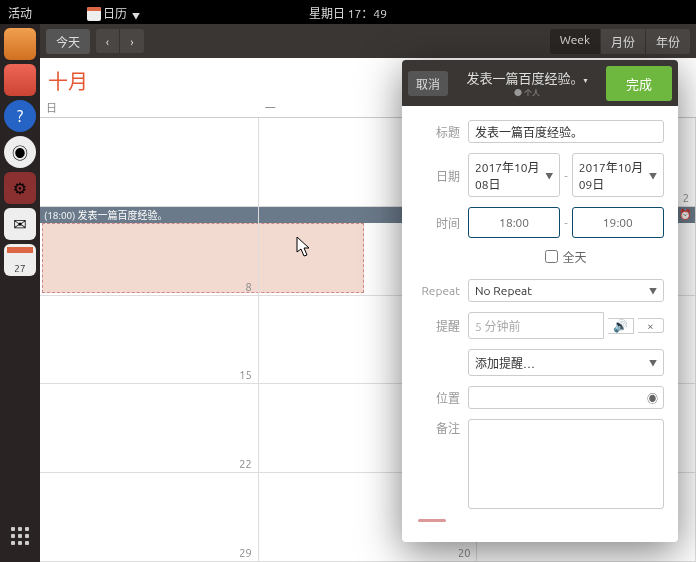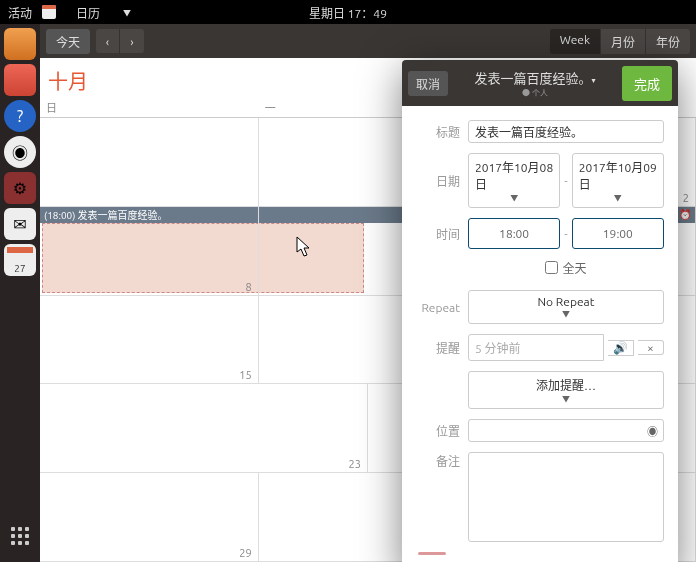--- a/index.html
+++ b/index.html
@@ -1,20 +1,20 @@
 <!DOCTYPE html>
 <html><head>
 <meta charset="utf-8">
 <style>
 * { margin: 0; padding: 0; box-sizing: border-box; font-family: "Ubuntu", "Noto Sans CJK SC", sans-serif; }
 body { width: 696px; height: 562px; background: #2c2c2c; overflow: hidden; position: relative; }
 
 .topbar { height: 24px; background: #000; color: #ddd; display: flex; align-items: center; font-size: 12px; padding: 0 8px; }
 .topbar .activities { margin-right: 10px; }
-.topbar .app-ind { display: flex; align-items: center; gap: 20px; }
+.topbar .app-ind { display: flex; align-items: flex-end; gap: 2px; margin-left: 45px; }
 .topbar .app-ind .cal-icon { width: 14px; height: 14px; background: #eee; border-radius: 2px; position: relative; }
 .topbar .app-ind .cal-icon::before { content: ""; position: absolute; top: 0; left: 0; right: 0; height: 4px; background: #d64; border-radius: 2px 2px 0 0; }
 .topbar .clock { position: absolute; left: 50%; transform: translateX(-50%); text-align: center; }
 .topbar .tri { font-size: 8px; margin-left: 3px; }
 
 .dock { position: absolute; left: 0; top: 24px; bottom: 0; width: 40px; background: rgba(40,30,30,0.6); display: flex; flex-direction: column; align-items: center; padding-top: 4px; gap: 4px; }
 .dock .di { width: 32px; height: 32px; border-radius: 6px; display: flex; align-items: center; justify-content: center; font-size: 16px; }
 .dock .files { background: linear-gradient(#f0a050,#d07020); }
 .dock .store { background: linear-gradient(#e65,#c43); }
 .dock .help { background: #2563c4; border-radius: 50%; color: #fff; }
@@ -52,27 +52,27 @@
 .event-bar .alarm { margin-left: auto; font-size: 10px; }
 .highlight { position: absolute; top: 16px; left: 2px; width: calc(50% - 6px); bottom: 2px; border: 1px dashed #c88; background: rgba(220,150,120,0.35); }
 .cursor { position: absolute; width: 16px; height: 22px; pointer-events: none; z-index: 50; }
 
 
 .dialog { position: absolute; top: 60px; right: 18px; width: 276px; background: #fff; box-shadow: 0 10px 40px rgba(0,0,0,0.5); border-radius: 4px; overflow: hidden; z-index: 40; }
 .dialog .dhdr { height: 46px; background: #3a3634; display: flex; align-items: center; color: #ddd; padding: 0 6px; }
 .dialog .dhdr .cancel { background: #555; padding: 4px 8px; border-radius: 3px; font-size: 12px; cursor: pointer; }
 .dialog .dhdr .title { flex: 1; text-align: center; font-size: 13px; }
 .dialog .dhdr .title .sub { font-size: 8px; color: #999; display: block; }
-.dialog .dhdr .done { background: #6fb83f; color: #fff; padding: 8px 12px; border-radius: 3px; font-size: 13px; cursor: pointer; }
+.dialog .dhdr .done { background: #6fb83f; color: #fff; padding: 8px 20px; border-radius: 3px; font-size: 13px; cursor: pointer; }
 .dialog .dbody { padding: 14px 14px 20px; font-size: 12px; color: #666; }
 .dialog .frow { display: flex; align-items: center; margin-bottom: 10px; }
 .dialog .frow .lbl { width: 44px; text-align: right; margin-right: 8px; color: #999; font-size: 12px; }
 .dialog .frow .ctrl { flex: 1; display: flex; gap: 4px; align-items: center; }
 .dialog input[type=text], .dialog .sel, .dialog textarea { border: 1px solid #ccc; border-radius: 3px; padding: 4px 6px; font-size: 12px; width: 100%; background: #fff; color: #333; }
-.dialog .sel { display: flex; align-items: center; justify-content: space-between; cursor: pointer; flex-direction: column; }
+.dialog .sel { display: flex; align-items: center; justify-content: space-between; cursor: pointer; }
 .dialog .sel .car { font-size: 8px; color: #666; }
 .dialog .dash { color: #999; }
 .dialog .timebox { flex: 1; text-align: center; border: 1px solid #0c4a6e; border-radius: 3px; padding: 8px; }
 .dialog .chk { display: flex; align-items: center; gap: 4px; margin-left: 52px; margin-bottom: 14px; justify-content: center; }
 .dialog .chk input { width: 13px; height: 13px; }
 .dialog .reminder-row { display: flex; gap: 0; }
 .dialog .reminder-row .rin { flex: 1; border: 1px solid #ccc; border-radius: 3px 0 0 3px; padding: 4px 6px; color: #aaa; }
 .dialog .reminder-row .ricon, .dialog .reminder-row .rx { width: 26px; border: 1px solid #ccc; border-left: none; display: flex; align-items: center; justify-content: center; cursor: pointer; }
 .dialog .reminder-row .rx { border-radius: 0 3px 3px 0; }
 .dialog .locrow { position: relative; }
@@ -165,20 +165,23 @@
         <div class="cell">
             <span class="dnum">15</span>
           </div>
         <div class="cell">
             <span class="dnum">16</span>
           </div>
         <div class="cell"></div>
       </div>
       <div class="row">
         <div class="cell">
+            <span class="dnum">22</span>
+          </div>
+        <div class="cell">
             <span class="dnum">23</span>
           </div>
         <div class="cell"></div>
       </div>
       <div class="row">
         <div class="cell">
             <span class="dnum">29</span>
           </div>
         <div class="cell">
             <span class="dnum">20</span>

